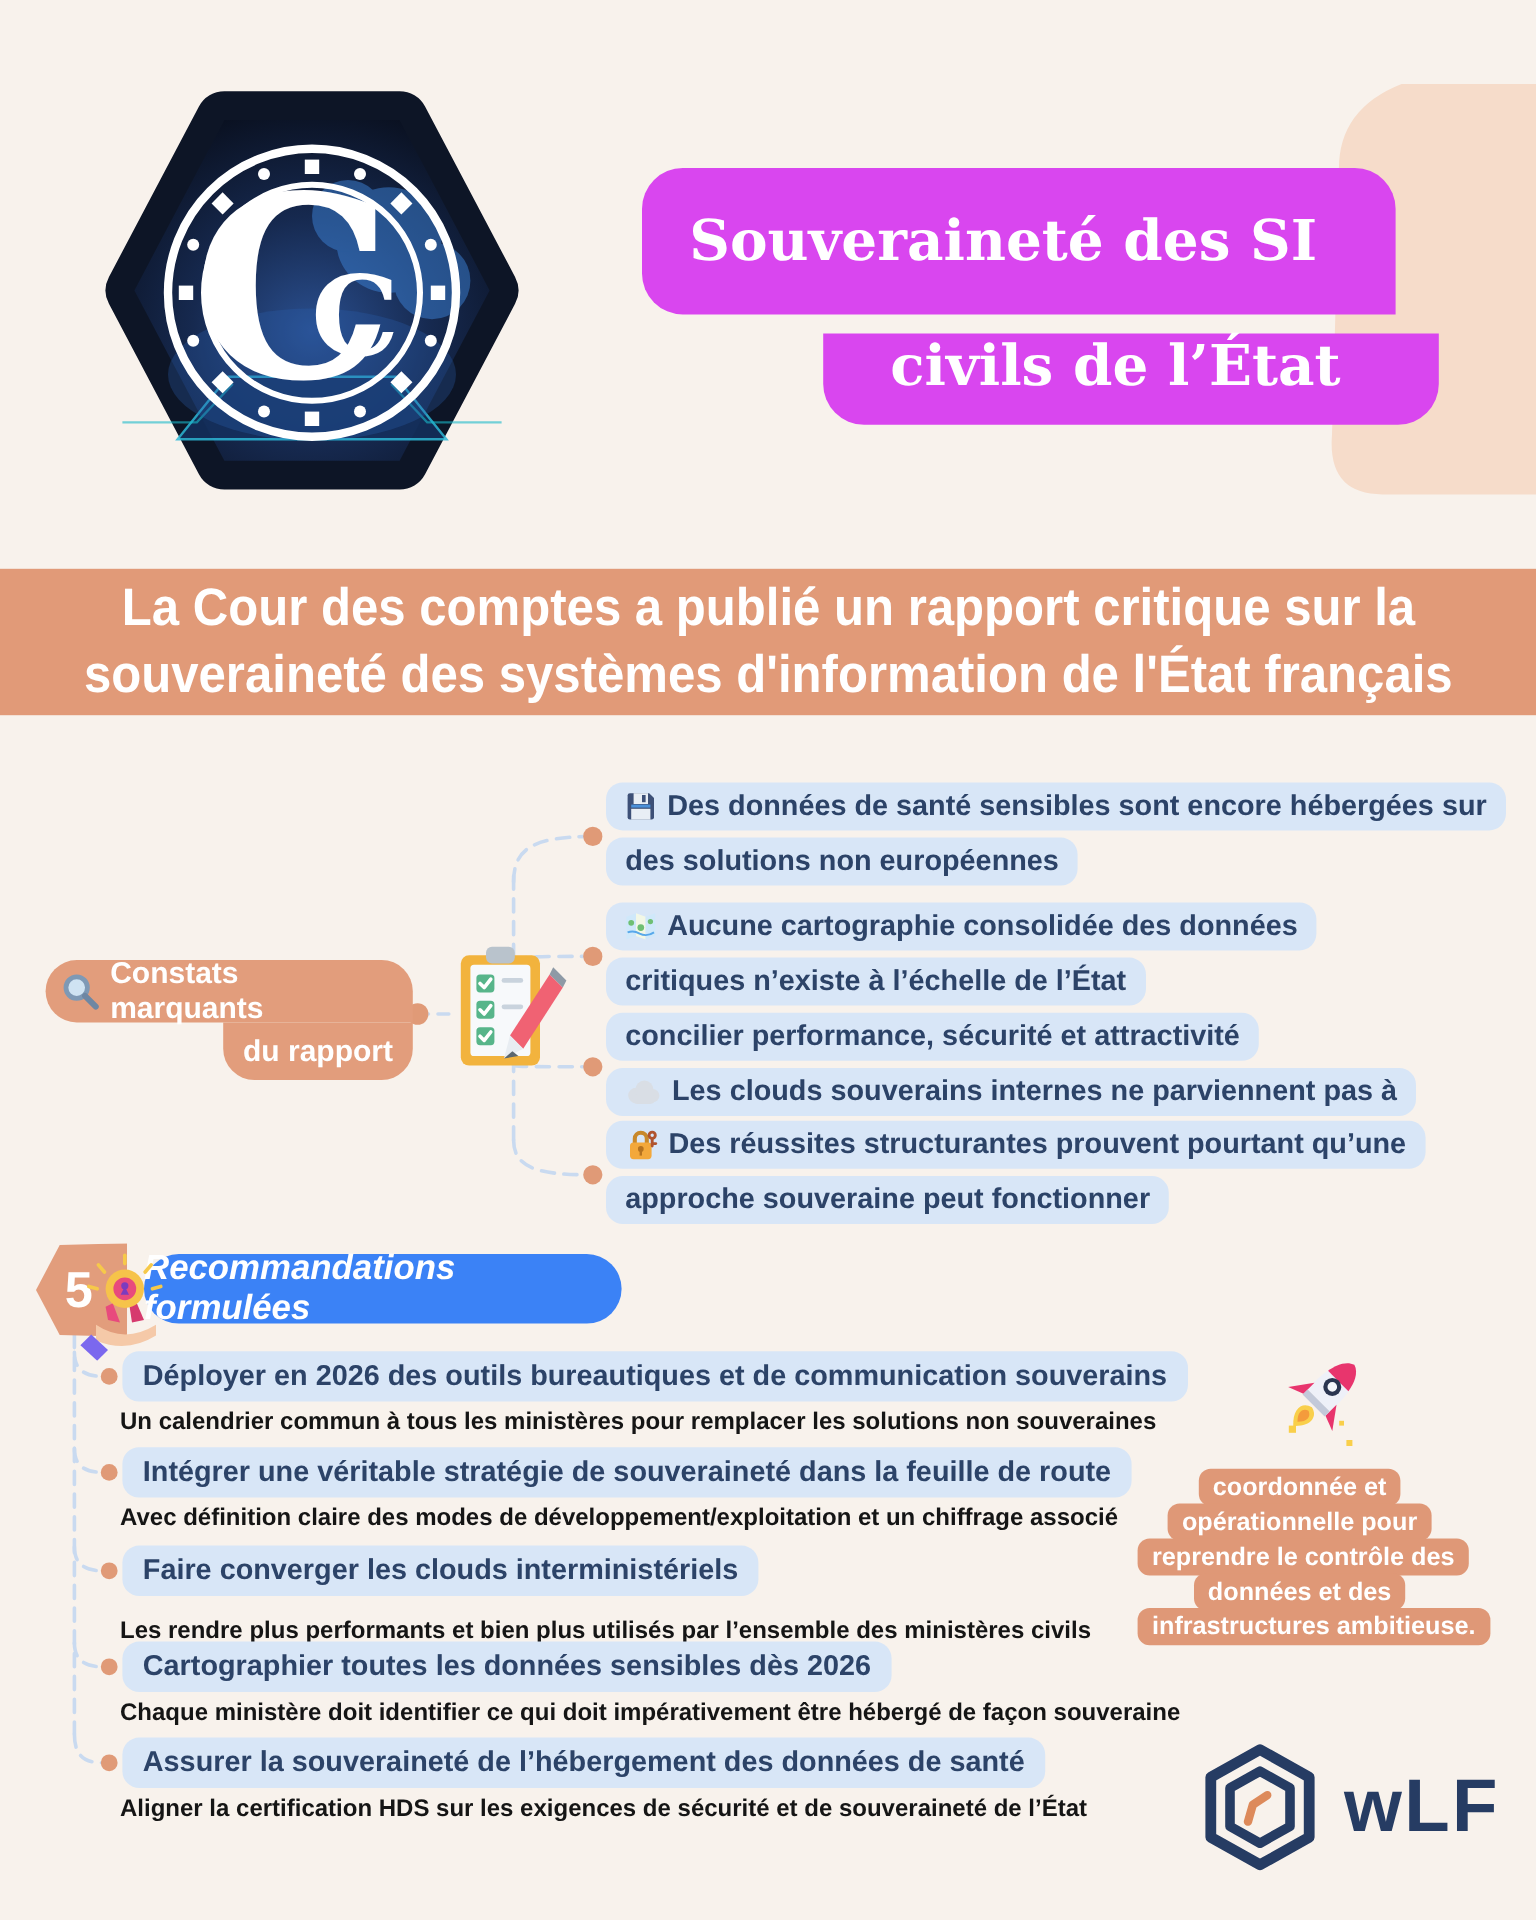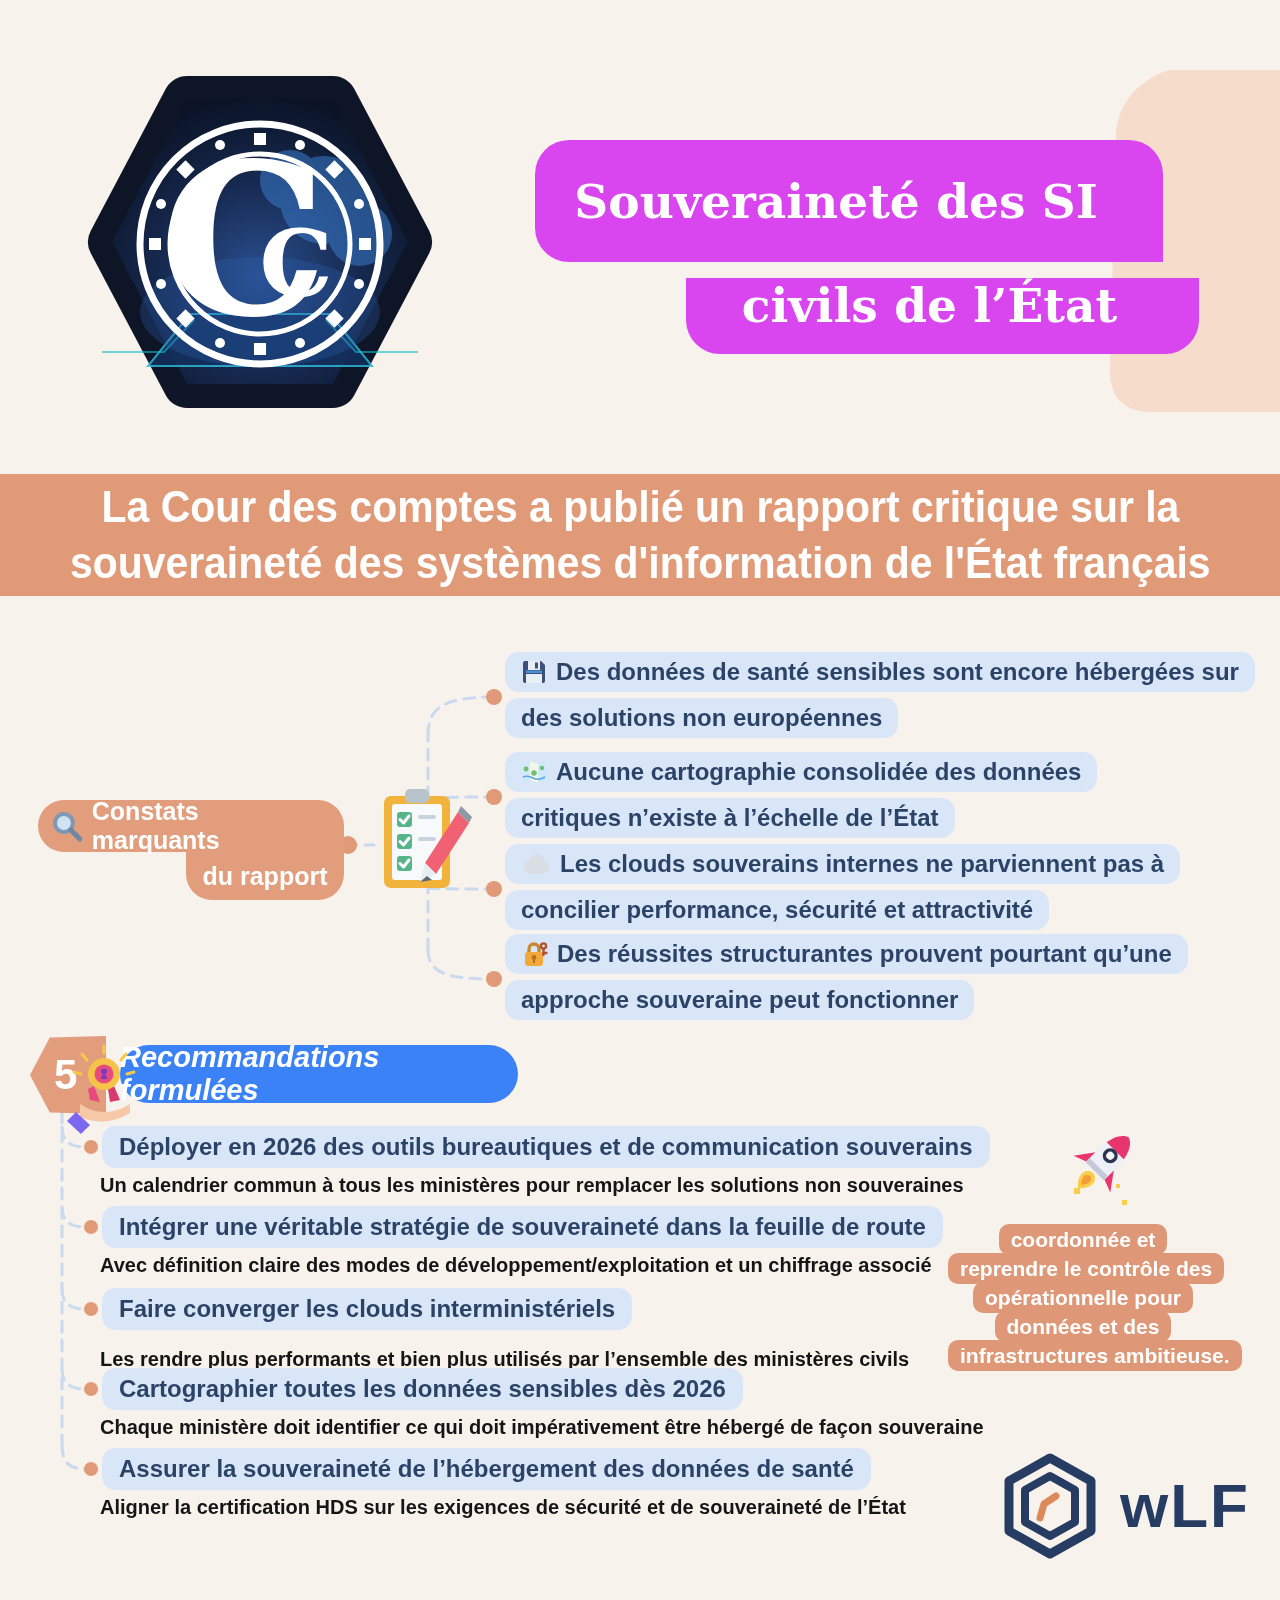--- a/index.html
+++ b/index.html
@@ -230,30 +230,30 @@
     </svg>
     <span>Aucune cartographie consolidée des données</span>
       </span></div>
   <div class="f-line"><span class="hl">
         <span>critiques n’existe à l’échelle de l’État</span>
       </span></div>
 </div>
 
 <div class="finding" style="top:844px;">
   <div class="f-line"><span class="hl">
+        <span>concilier performance, sécurité et attractivité</span>
+      </span></div>
+  <div class="f-line"><span class="hl">
     <svg width="30" height="22" viewBox="0 0 30 22">
       <circle cx="9" cy="14" r="6.5" fill="#d9dee5"></circle>
       <circle cx="16" cy="9" r="7.5" fill="#d9dee5"></circle>
       <circle cx="23" cy="14" r="5.5" fill="#d9dee5"></circle>
       <rect x="6" y="13" width="19" height="8" rx="4" fill="#d9dee5"></rect>
     </svg>
     <span>Les clouds souverains internes ne parviennent pas à</span>
-      </span></div>
-  <div class="f-line"><span class="hl">
-        <span>concilier performance, sécurité et attractivité</span>
       </span></div>
 </div>
 
 <div class="finding" style="top:934px;">
   <div class="f-line"><span class="hl">
     <svg width="27" height="27" viewBox="0 0 27 27">
       <path d="M8,12 V8 a5,5 0 0 1 10,0 V12" stroke="#c8882b" stroke-width="3.4" fill="none"></path>
       <rect x="4" y="11" width="18" height="14" rx="3" fill="#f3a83b"></rect>
       <circle cx="13" cy="16.5" r="2.4" fill="#b5721f"></circle>
           <rect x="12" y="17" width="2" height="5" fill="#b5721f"></rect>
@@ -336,22 +336,22 @@
     <path d="M0,18 C9,20 11,30 0,40 C-11,30 -9,20 0,18 Z" fill="#f9cf4a"></path>
     <path d="M0,22 C5,24 6,29 0,35 C-6,29 -5,24 0,22 Z" fill="#f49b3c"></path>
   </g>
   <rect x="22" y="70" width="6" height="6" fill="#f9cf4a"></rect>
   <rect x="70" y="82" width="5" height="5" fill="#f9cf4a"></rect>
   <rect x="64" y="66" width="4" height="4" fill="#f9cf4a"></rect>
 </svg>
 
 <div class="abs aside">
   <div class="al"><span class="ap">coordonnée et</span></div>
+  <div class="al"><span class="ap">opérationnelle pour</span></div>
   <div class="al"><span class="ap">reprendre le contrôle des</span></div>
-  <div class="al"><span class="ap">opérationnelle pour</span></div>
   <div class="al"><span class="ap">données et des</span></div>
   <div class="al"><span class="ap">infrastructures ambitieuse.</span></div>
 </div>
 
 <div class="abs brand">
   <svg width="96" height="108" viewBox="0 0 96 108">
     <polygon points="48,6 89,29 89,79 48,102 7,79 7,29" fill="none" stroke="#263c63" stroke-width="9" stroke-linejoin="round"></polygon>
     <polygon points="48,24 73,38 73,70 48,84 23,70 23,38" fill="none" stroke="#263c63" stroke-width="8" stroke-linejoin="round"></polygon>
     <polyline points="38,66 42,52 54,44" fill="none" stroke="#dd8a5b" stroke-width="7" stroke-linecap="round" stroke-linejoin="round"></polyline>
   </svg>

